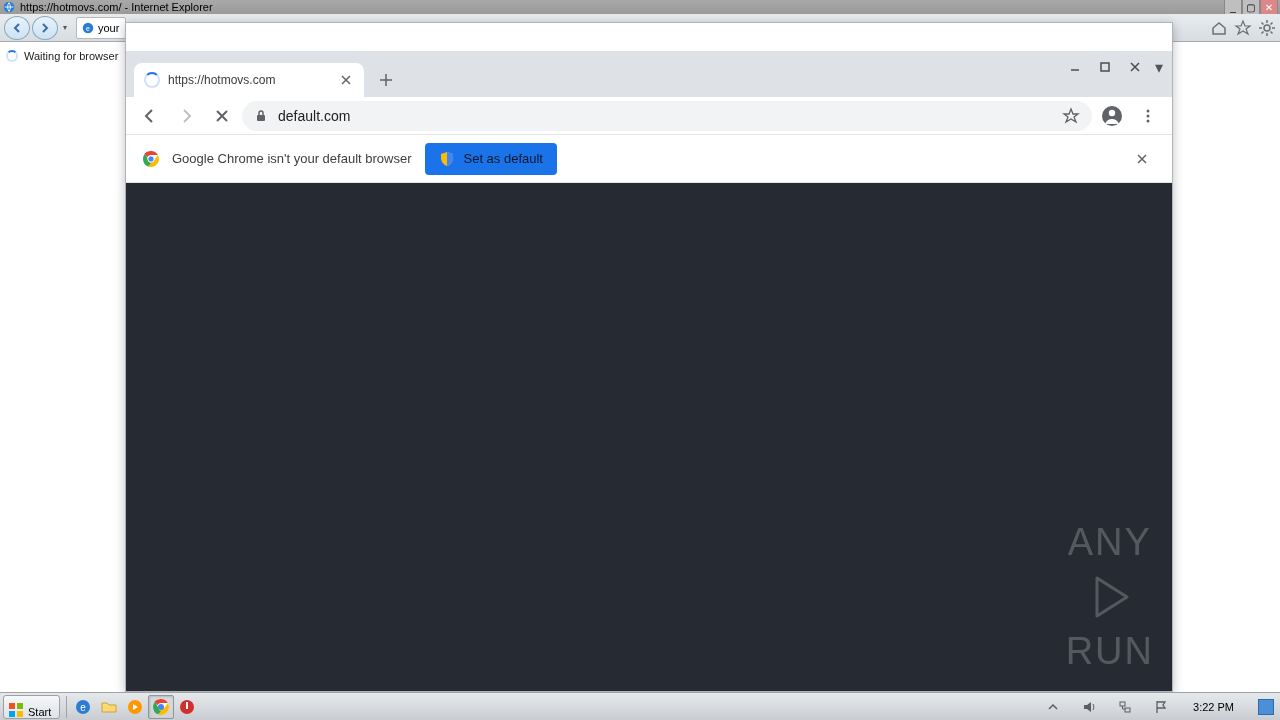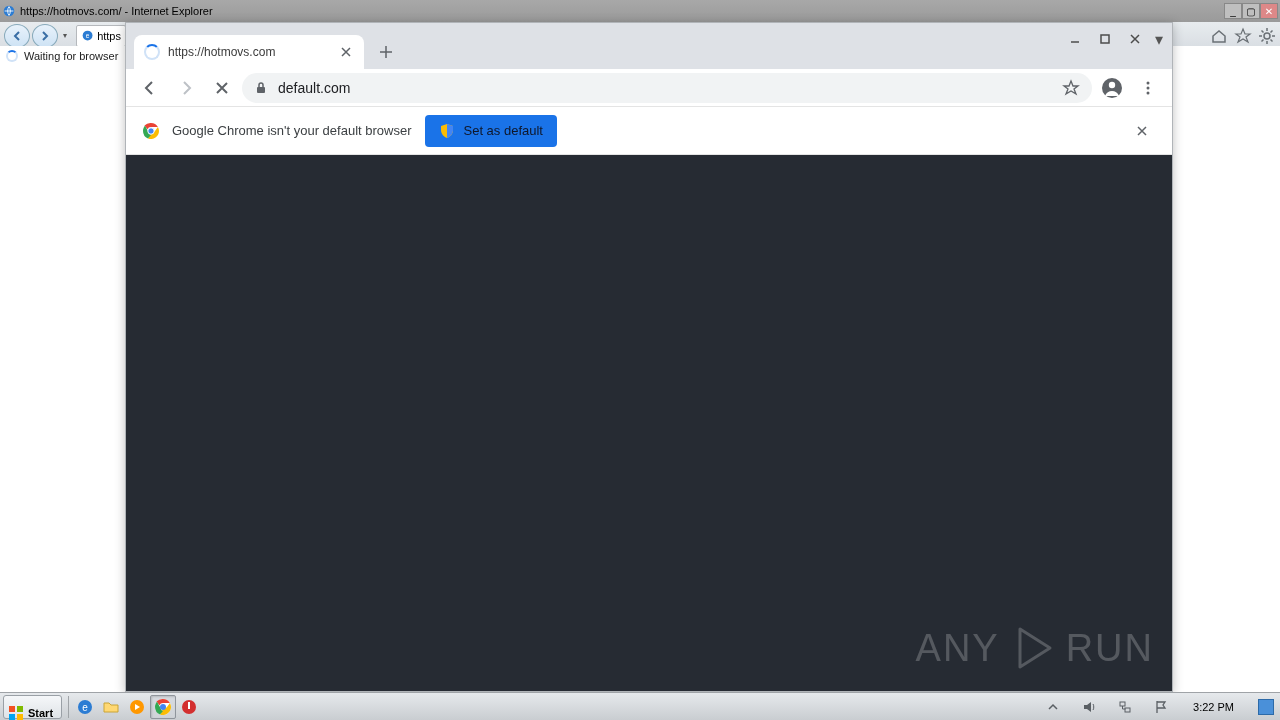--- a/index.html
+++ b/index.html
@@ -1,20 +1,20 @@
 <!DOCTYPE html>
 <html><head>
 <meta charset="utf-8">
 <style>
 * { margin: 0; padding: 0; box-sizing: border-box; font-family: "Segoe UI", Tahoma, sans-serif; }
 html, body { width: 1280px; height: 720px; overflow: hidden; background: #fff; }
 
 
 .ie-titlebar {
-  height: 22px;
+  height: 14px;
   background: linear-gradient(#a8a8a8, #9a9a9a);
   display: flex;
   align-items: center;
   padding: 0 2px;
   font-size: 11px;
   color: #000;
 }
 .ie-title-icon { width: 14px; height: 14px; margin-right: 4px; display:flex; align-items:center; justify-content:center; }
 .ie-title-text { flex: 1; }
 .ie-title-controls { display: flex; gap: 0; }
@@ -71,20 +71,21 @@
 }
 
 
 .chrome-tabstrip {
   height:46px;
   background:#dee1e6;
   display:flex;
   align-items:flex-end;
   padding:0 8px;
   position:relative;
+  margin-top:28px;
 }
 .chrome-tab {
   height:34px;
   background:#fff;
   border-radius:8px 8px 0 0;
   display:flex;
   align-items:center;
   padding:0 10px;
   min-width:230px;
   font-size:12px;
@@ -164,20 +165,21 @@
   flex:1;
   background:#262b33;
   position:relative;
 }
 .watermark {
   position:absolute; right:18px; bottom:18px;
   display:flex; align-items:center; gap:8px;
   color:rgba(255,255,255,0.22);
   font-size:38px; font-weight:300; letter-spacing:2px;
   font-family: Arial, sans-serif;
+  flex-direction: column;
 }
 .watermark .play-tri {
   width:50px; height:50px;
 }
 
 
 .taskbar {
   position:absolute; left:0; bottom:0; width:100%;
   height:28px;
   background:linear-gradient(#e6e9ec,#c9cdd1);
@@ -185,23 +187,23 @@
   display:flex; align-items:center;
   font-size:11px;
   z-index:5;
 }
 .start-btn {
   height:24px;
   margin:0 3px;
   background:linear-gradient(#f5f7f9,#dfe3e7);
   border:1px solid #9aa0a6;
   border-radius:3px;
-  display:flex; align-items:center;
+  display:flex; align-items:flex-end;
   padding:12px 8px 0 4px;
-  font-weight:bold;
+  font-weight:normal;
   cursor:pointer;
 }
 .start-flag { width:16px; height:16px; margin-right:4px; }
 .taskbar-sep { width:1px; height:22px; background:#a0a4a8; margin:0 3px; }
 .taskbar-icon {
   width:26px; height:24px;
   display:flex; align-items:center; justify-content:center;
   cursor:pointer;
   border:1px solid transparent;
   border-radius:2px;
@@ -266,21 +268,21 @@
       </svg>
   </div>
   <div class="ie-dropdown-small">▾</div>
   <div class="ie-address-frag">
     <span class="ie-e">
       <svg viewBox="0 0 16 16">
           <circle cx="8" cy="8" r="6" fill="#2b7cd3"></circle>
           <text x="8" y="11" text-anchor="middle" font-size="8" fill="#fff">e</text>
         </svg>
     </span>
-    <span>https</span>
+    <span>your</span>
   </div>
   <div class="ie-toolbar-right">
     <span class="ie-right-icon">
       <svg viewBox="0 0 18 18">
           <path d="M3 9l6-5 6 5v6H3z" fill="none" stroke="#6a7075" stroke-width="1.5"></path>
         </svg>
     </span>
     <span class="ie-right-icon">
       <svg viewBox="0 0 18 18">
           <path d="M9 2l2 5h5l-4 3 2 5-5-3-5 3 2-5-4-3h5z" fill="none" stroke="#6a7075" stroke-width="1.2"></path>

